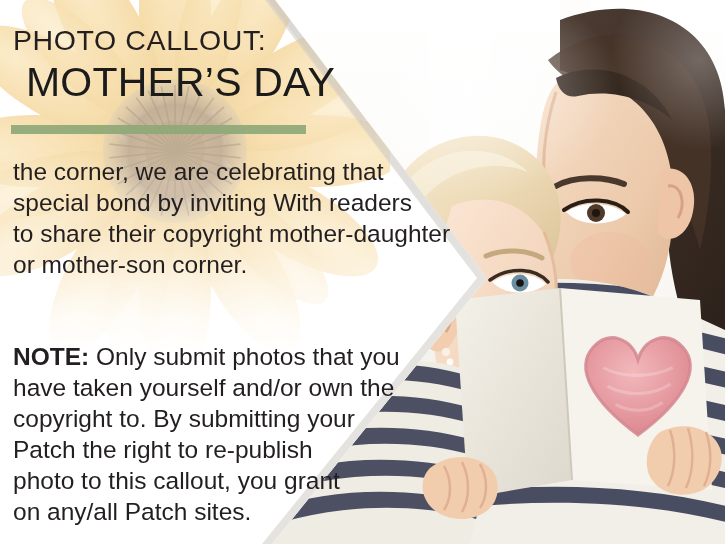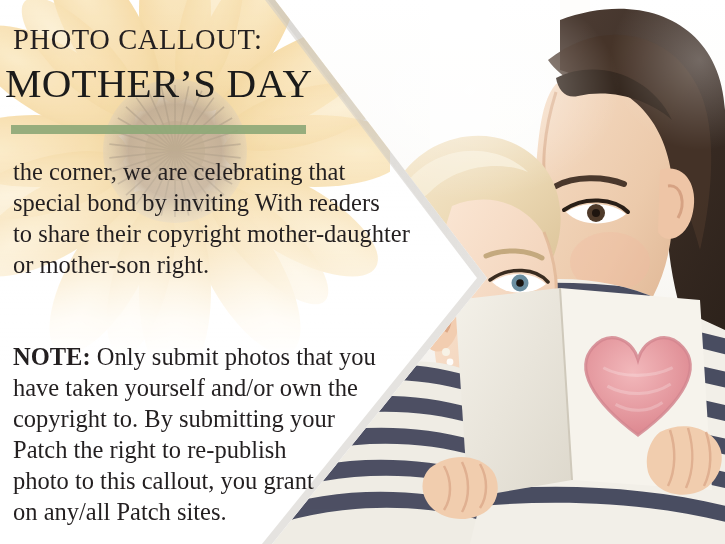--- a/index.html
+++ b/index.html
@@ -9,21 +9,20 @@
     font-family:"Liberation Sans", sans-serif;
     width:725px; height:544px;
     overflow:hidden;
   }
 
   #card{
     position:relative;
     width:725px; height:544px;
     overflow:hidden;
     background:#c2410c;
-    font-family:Liberation Serif, serif;
   }
 
   
   #photo{
     position:absolute; inset:0;
     background:#f7f4f0;
   }
   #photo svg{ display:block; width:725px; height:544px; }
 
   
@@ -66,21 +65,21 @@
     position:absolute; left:0; top:0;
     width:500px; height:544px;
   }
   .kicker{
     position:absolute; left:13px; top:24px;
     font-size:28.5px; letter-spacing:0.6px;
     color:#231f20; font-weight:400;
     white-space:nowrap;
   }
   .headline{
-    position:absolute; left:5px; top:59px;
+    position:absolute; left:26px; top:59px;
     font-size:41px; letter-spacing:0.2px;
     color:#1b1b1b; font-weight:400;
     white-space:nowrap;
   }
   .rule{
     position:absolute; left:11px; top:125px;
     width:295px; height:9px;
     background:#8ea877;
     opacity:0.92;
   }
@@ -460,21 +459,21 @@
 
   <div id="textLayer">
     <div class="kicker">PHOTO CALLOUT:</div>
     <div class="headline">MOTHER’S DAY</div>
     <div class="rule"></div>
 
     <div class="bodyblock" id="para1">
       <span class="ln">the corner, we are celebrating that</span>
       <span class="ln">special bond by inviting With readers</span>
       <span class="ln">to share their copyright mother-daughter</span>
-      <span class="ln">or mother-son right.</span>
+      <span class="ln">or mother-son corner.</span>
     </div>
 
     <div class="bodyblock" id="para2">
       <span class="ln"><span class="bold">NOTE:</span><span> Only submit photos that you</span></span>
       <span class="ln">have taken yourself and/or own the</span>
       <span class="ln">copyright to. By submitting your</span>
       <span class="ln">Patch the right to re-publish</span>
       <span class="ln">photo to this callout, you grant</span>
       <span class="ln">on any/all Patch sites.</span>
     </div>

